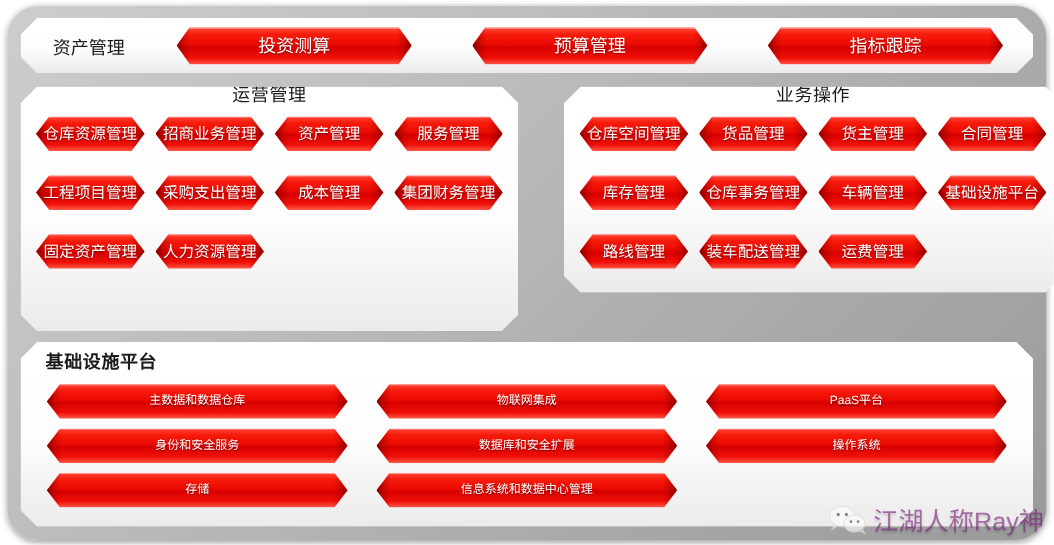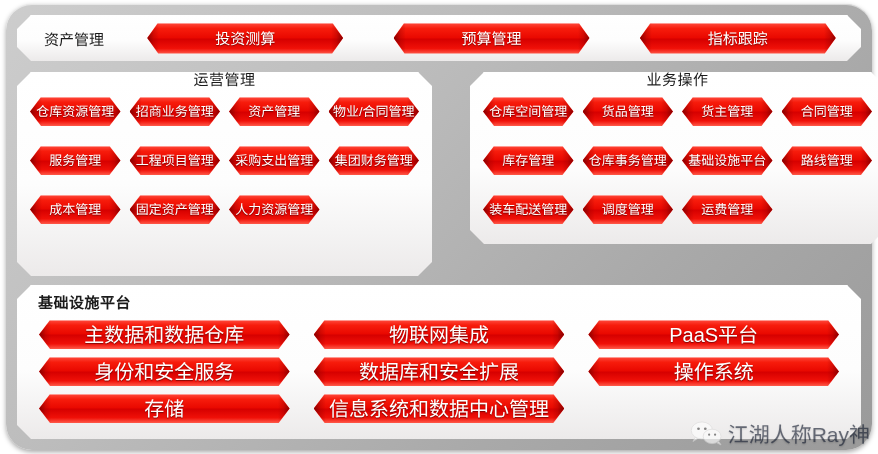--- a/index.html
+++ b/index.html
@@ -134,36 +134,36 @@
     left:11px; top:281px;
     width:844px; height:154px;
   }
   #infra-title{ margin:10px 0 0 21px; }
   #infra-grid{
     display:grid;
     grid-template-columns:repeat(3,1fr);
     gap:8px 24px;
     padding:10px 22px 0 22px;
   }
-  #infra-grid .rbtn{ height:29px; font-size:20px; }
+  #infra-grid .rbtn{ height:29px; font-size:10px; }
 
   
   #watermark{
     position:absolute;
     right:8px; bottom:6px;
     display:flex;
     align-items:center;
     gap:4px;
     opacity:.62;
     pointer-events:none;
     z-index:30;
   }
   #watermark .wm-text{
     font-size:21px;
-    color:#0f172a;
+    color:#701a75;
     text-shadow:0 1px 2px rgba(0,0,0,.30);
     white-space:nowrap;
     letter-spacing:0px;
   }
   .wechat-mark{ width:34px; height:26px; display:block; }
 </style>
 </head>
 <body>
 
 <div id="outer-frame">
@@ -189,36 +189,33 @@
       <div class="rbtn">
           <span>仓库资源管理</span>
         </div>
       <div class="rbtn">
           <span>招商业务管理</span>
         </div>
       <div class="rbtn">
           <span>资产管理</span>
         </div>
       <div class="rbtn">
-          <span>物业/合同管理</span>
-        </div>
-      <div class="rbtn">
           <span>服务管理</span>
         </div>
       <div class="rbtn">
           <span>工程项目管理</span>
         </div>
       <div class="rbtn">
           <span>采购支出管理</span>
         </div>
       <div class="rbtn">
+          <span>成本管理</span>
+        </div>
+      <div class="rbtn">
           <span>集团财务管理</span>
-        </div>
-      <div class="rbtn">
-          <span>成本管理</span>
         </div>
       <div class="rbtn">
           <span>固定资产管理</span>
         </div>
       <div class="rbtn">
           <span>人力资源管理</span>
         </div>
     </div>
   </div>
 
@@ -237,30 +234,30 @@
       <div class="rbtn">
           <span>合同管理</span>
         </div>
       <div class="rbtn">
           <span>库存管理</span>
         </div>
       <div class="rbtn">
           <span>仓库事务管理</span>
         </div>
       <div class="rbtn">
+          <span>车辆管理</span>
+        </div>
+      <div class="rbtn">
           <span>基础设施平台</span>
         </div>
       <div class="rbtn">
           <span>路线管理</span>
         </div>
       <div class="rbtn">
           <span>装车配送管理</span>
-        </div>
-      <div class="rbtn">
-          <span>调度管理</span>
         </div>
       <div class="rbtn">
           <span>运费管理</span>
         </div>
     </div>
   </div>
 
   <div class="panel" id="panel-infra">
     <div class="panel-title left" id="infra-title">基础设施平台</div>
     <div id="infra-grid">

